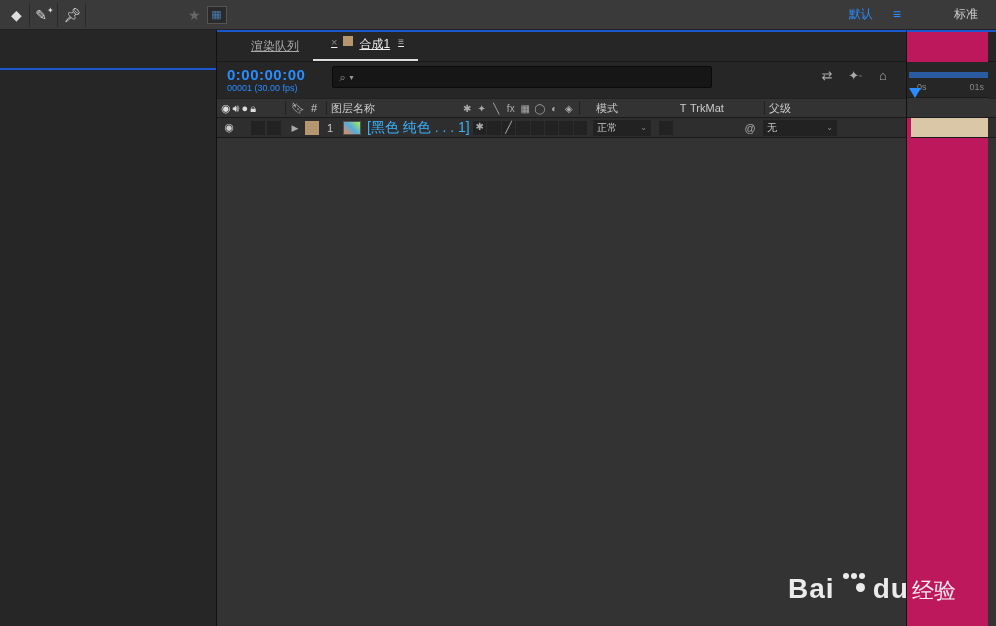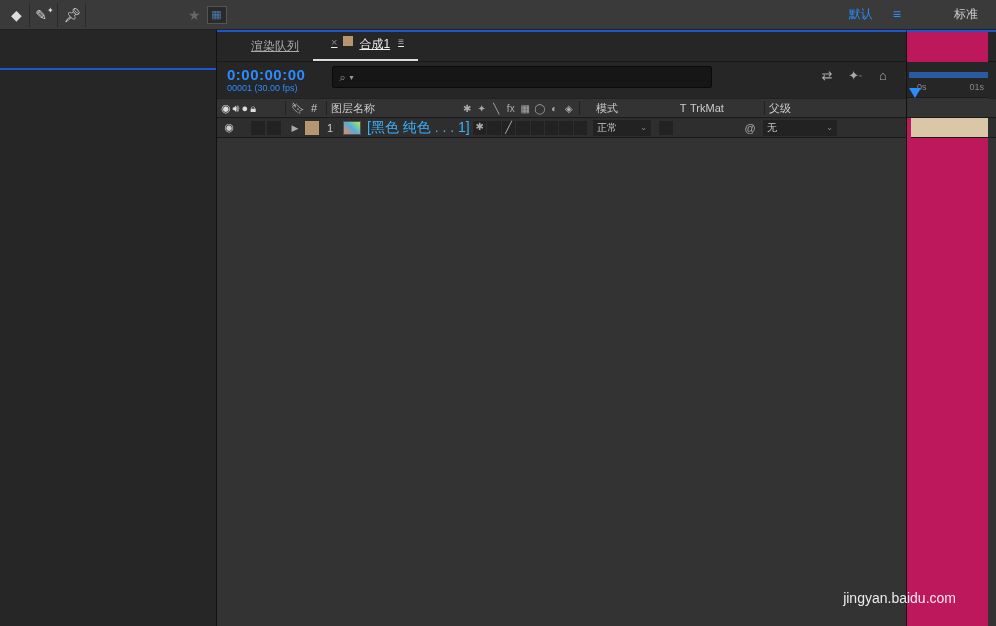--- a/index.html
+++ b/index.html
@@ -222,14 +222,19 @@
       <svg width="12" height="12">
           <path d="M0 0 H12 L6 10 Z" fill="#2a8cff"></path>
         </svg>
     </div>
   </div>
   <div class="tl-header"></div>
   <div class="layer-bar"></div>
 </div>
 
 <div class="watermark">
-  <div class="wm-url">jingyan.baidu.com</div>
+  <div>
+    <span class="wm-logo">Bai</span>
+    <span class="wm-paw"><span class="dot"></span><span class="dot"></span><span class="dot"></span><br><span class="dot" style="width:9px;height:9px;margin-top:2px;margin-left:6px"></span></span>
+    <span class="wm-logo">du</span>
+    <span class="wm-exp">经验</span>
+  </div>
 </div>
 
 </body></html>

